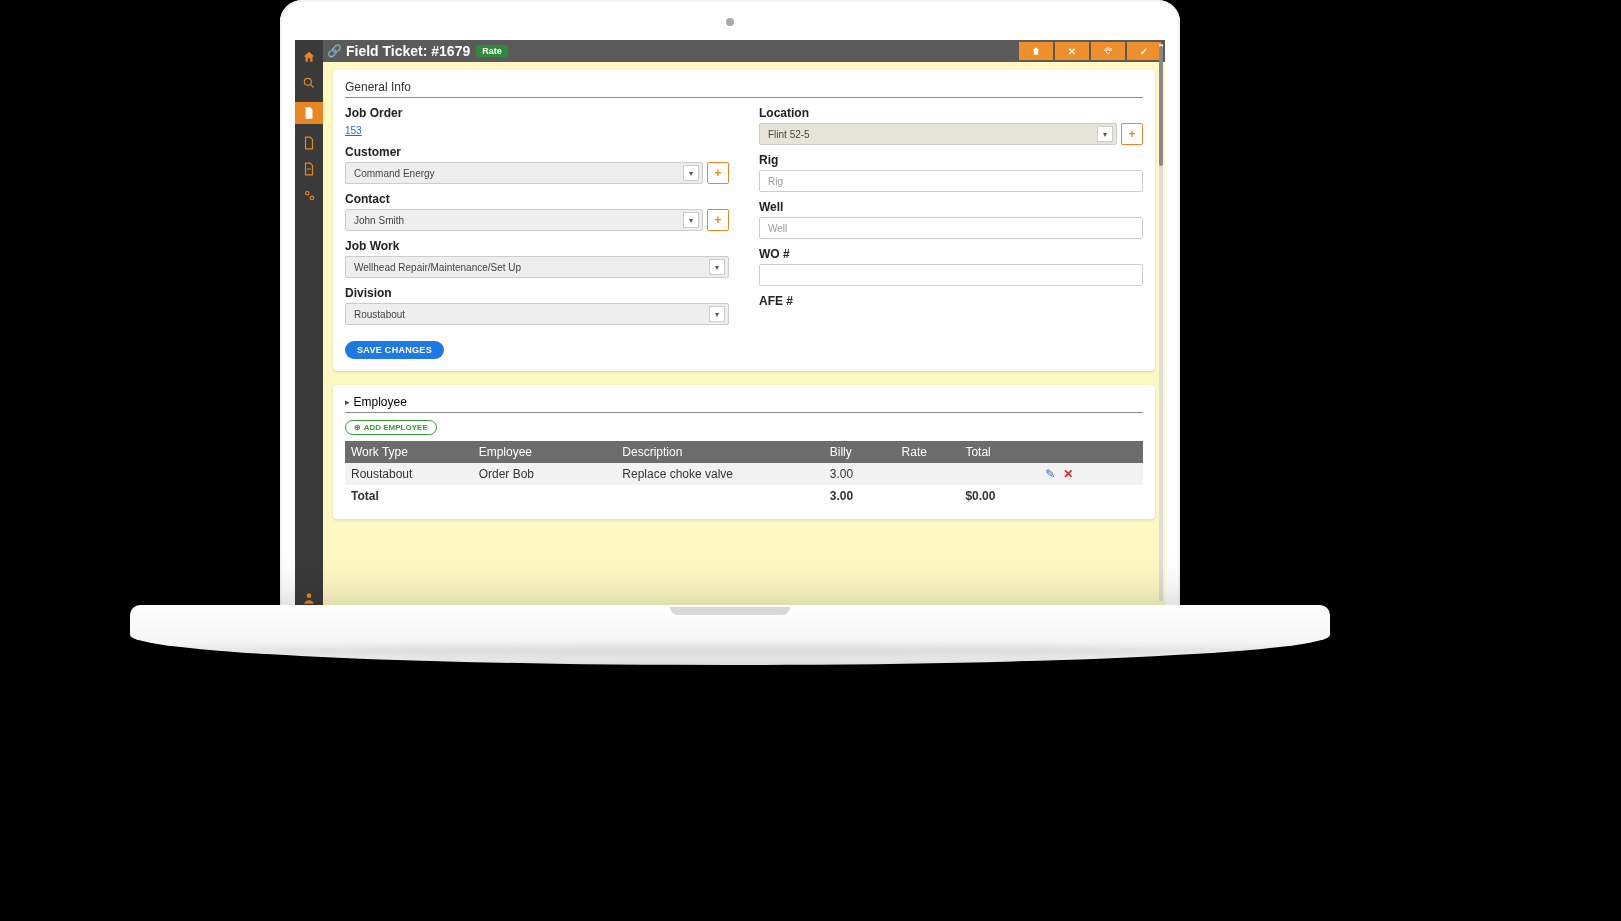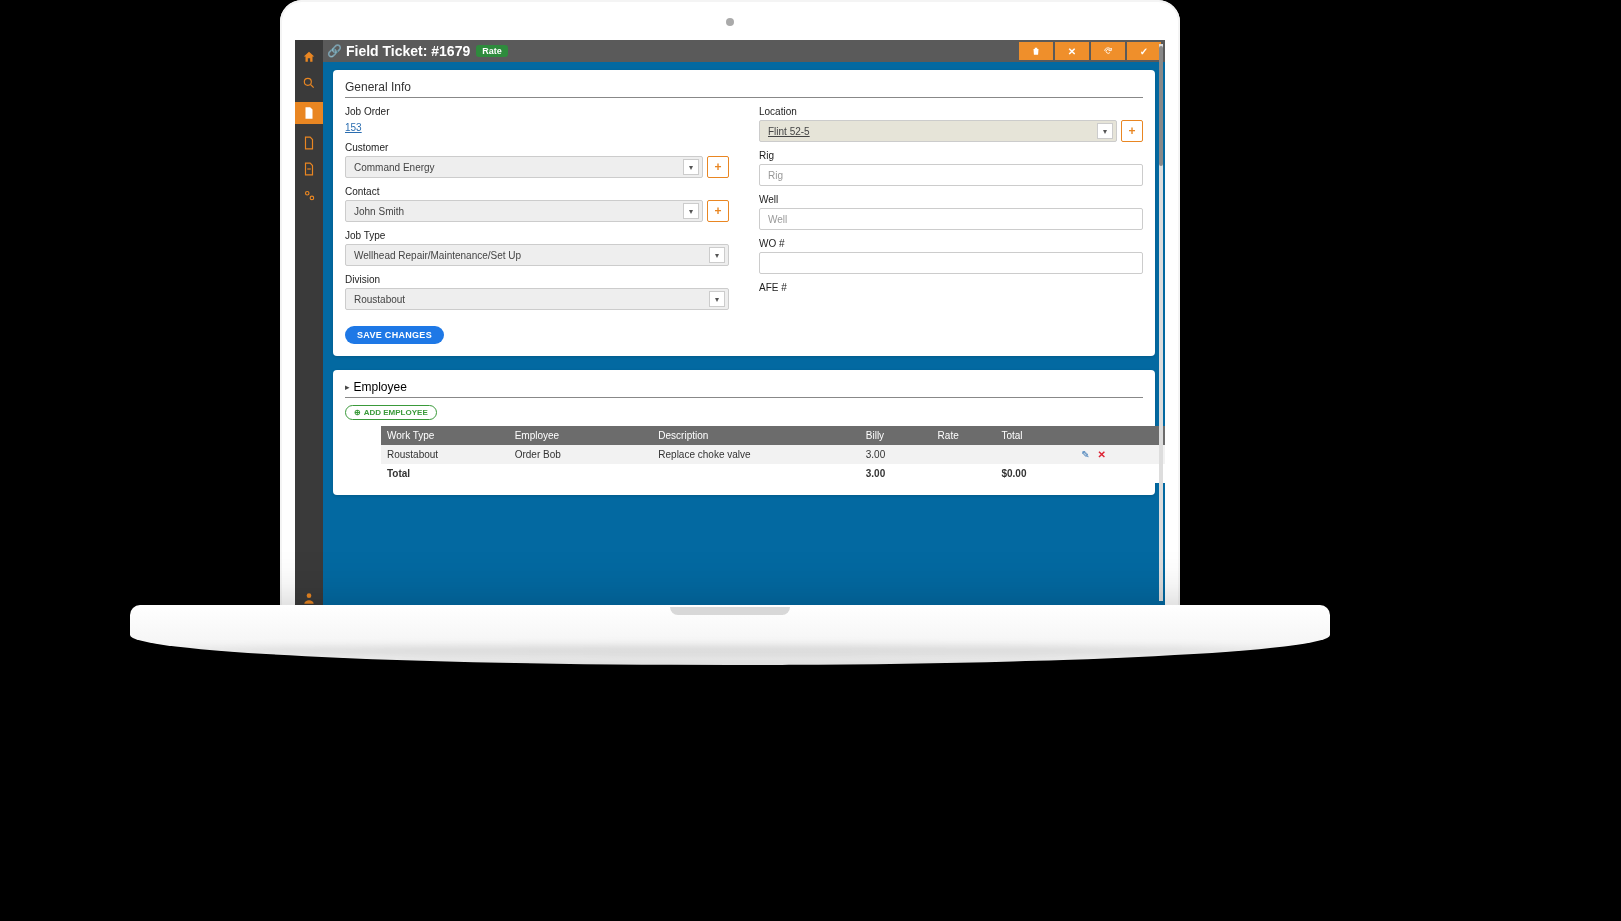--- a/index.html
+++ b/index.html
@@ -50,39 +50,39 @@
     height:22px; background:#5a5a5a; color:#fff; display:flex; align-items:center; padding:0 4px; font-weight:bold;
   }
   .titlebar .link-icon { margin-right:4px; opacity:.8; }
   .titlebar .title { white-space:nowrap; font-size:14px; }
   .badge { background:#2e8b3d; color:#fff; font-size:9px; font-weight:bold; padding:1px 6px; border-radius:3px; margin-left:6px; }
   .titlebar .flex { flex:1; }
   .tool-btn { background:#ef8f2b; width:34px; height:18px; margin-left:2px; display:flex; align-items:center; justify-content:center; color:#fff; font-size:10px; cursor:pointer; }
   .tool-btn svg { width:10px; height:10px; }
 
   .scroll {
-    flex:1; overflow:auto; background:#0369a1; padding:8px 10px 10px 10px;
+    flex:1; overflow:auto; background:#fef9c3; padding:8px 10px 10px 10px;
   }
   .card { background:#fff; border-radius:4px; padding:10px 12px 12px 12px; margin-bottom:14px; box-shadow:0 1px 3px rgba(0,0,0,.15); }
   .section-heading { border-bottom:1px solid #888; font-size:12px; color:#333; padding-bottom:3px; margin-bottom:8px; }
 
   .two-col { display:flex; gap:30px; }
   .col { flex:1; min-width:0; }
   .field { margin-bottom:8px; }
-  .flabel { font-size:10px; font-weight:normal; color:#222; margin-bottom:3px; display:block; }
+  .flabel { font-size:12px; font-weight:bold; color:#222; margin-bottom:3px; display:block; }
 
   .textlink { color:#2a6db0; font-size:10px; text-decoration:underline; cursor:pointer; }
 
   .combo-row { display:flex; gap:4px; }
   .combo { flex:1; position:relative; }
   .combo-input {
     width:100%; height:22px; background:#eee; border:1px solid #ccc; border-radius:2px;
     padding:0 20px 0 8px; font-size:10px; color:#444;
   }
-  .location .combo-input { background:#e6e4d8;text-decoration:underline; }
+  .location .combo-input { background:#e6e4d8; }
   .combo .caret {
     position:absolute; right:4px; top:3px; width:16px; height:16px; background:#fff; border:1px solid #ccc;
     display:flex; align-items:center; justify-content:center; font-size:8px; color:#555; cursor:pointer;
   }
   .addbtn {
     width:22px; height:22px; border:1px solid #e98622; color:#e98622; background:#fff; border-radius:2px;
     display:flex; align-items:center; justify-content:center; font-weight:bold; font-size:12px; cursor:pointer;
   }
   .text-input {
     width:100%; height:22px; border:1px solid #ccc; border-radius:2px; padding:0 8px; font-size:10px; color:#444; background:#fff;
@@ -100,21 +100,21 @@
     margin-top:8px; background:#1e78e6; color:#fff; border:none; border-radius:12px; padding:4px 12px; font-size:9px;
     font-weight:bold; letter-spacing:.3px; cursor:pointer;
   }
 
   .panel-heading { display:flex; align-items:center; gap:4px; border-bottom:1px solid #888; padding-bottom:3px; margin-bottom:6px; font-size:12px; }
   .panel-heading .tri { font-size:9px; color:#444; }
   .add-pill {
     display:inline-flex; align-items:center; gap:3px; border:1px solid #3a9a3a; color:#3a9a3a; background:#fff;
     border-radius:12px; padding:2px 8px; font-size:8px; font-weight:bold; cursor:pointer; margin-bottom:6px;
   }
-  table.data { width:100%; border-collapse:collapse; font-size:10px;margin-left:36px; }
+  table.data { width:100%; border-collapse:collapse; font-size:12px; }
   table.data th { background:#6c6c6c; color:#fff; font-weight:normal; text-align:left; padding:4px 6px; }
   table.data td { padding:4px 6px; background:#f2f2f2; color:#333; }
   table.data tr.total td { font-weight:bold; background:#fff; }
   .row-actions { display:flex; gap:8px; }
   .row-actions .edit { color:#2a6db0; cursor:pointer; }
   .row-actions .del  { color:#d23; cursor:pointer; font-weight:bold; }
 
   .vscroll { position:absolute; right:2px; top:4px; bottom:4px; width:4px; background:#ddd; }
   .vscroll .thumb { position:absolute; left:0; right:0; top:2px; height:120px; background:#888; border-radius:2px; }
 </style>
@@ -218,21 +218,21 @@
                     <span class="flabel">Contact</span>
                     <div class="combo-row">
                       <div class="combo">
                         <input class="combo-input" readonly="" value="John Smith" style="">
                         <div class="caret">▾</div>
                       </div>
                       <div class="addbtn">+</div>
                     </div>
                   </div>
                   <div class="field">
-                    <span class="flabel">Job Type</span>
+                    <span class="flabel">Job Work</span>
                     <div class="combo">
                       <input class="combo-input" readonly="" value="Wellhead Repair/Maintenance/Set Up" style="">
                       <div class="caret">▾</div>
                     </div>
                   </div>
                   <div class="field">
                     <span class="flabel">Division</span>
                     <div class="combo">
                       <input class="combo-input" readonly="" value="Roustabout" style="">
                       <div class="caret">▾</div>

